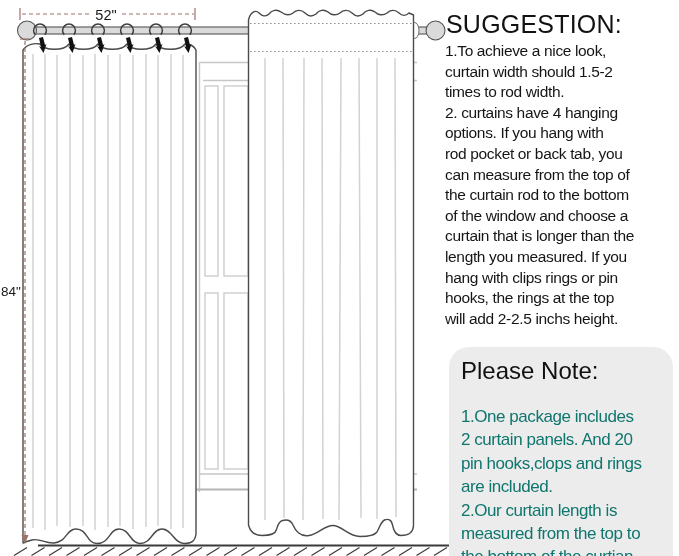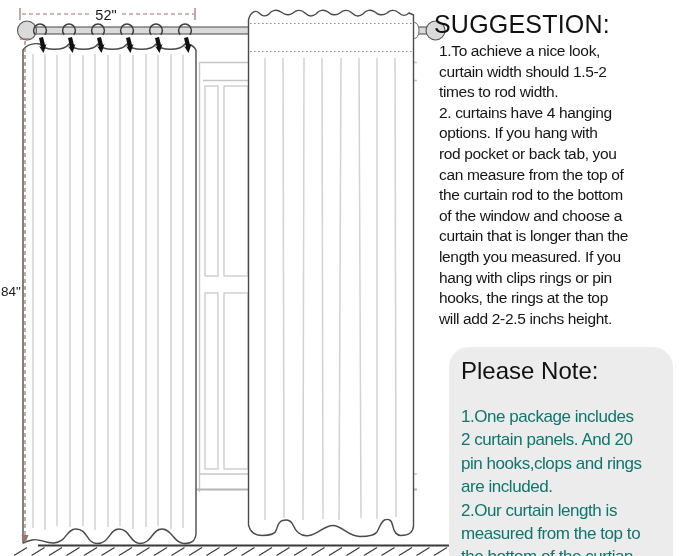--- a/index.html
+++ b/index.html
@@ -1,28 +1,28 @@
 <!DOCTYPE html>
 <html><head>
 <meta charset="utf-8">
 <style>
   html,body{margin:0;padding:0;background:#fff;}
   .stage{
     position:relative;width:679px;height:556px;background:#ffffff;
     overflow:hidden;font-family:"Liberation Sans",sans-serif;color:#161616;
   }
   .diagram{position:absolute;left:0;top:0;}
-  .textcol{position:absolute;left:432px;top:4px;width:226px;}
+  .textcol{position:absolute;left:444px;top:4px;width:226px;}
   .sug-heading{
     font-size:25px;letter-spacing:.2px;color:#111;margin:6px 0 2px 2px;
     font-weight:400;white-space:pre;
   }
   .sug-body{
     font-size:15.5px;line-height:20.6px;letter-spacing:-0.35px;
-    white-space:pre;color:#151515;margin-left:7px;
+    white-space:pre;color:#151515;margin-left:1px;
   }
   .note-box{
     position:absolute;left:449px;top:347px;width:224px;height:230px;
     background:#ececec;border-radius:20px;
   }
   .note-heading{
     font-size:24px;color:#111;margin:10px 0 20px 12px;font-weight:400;white-space:pre;
   }
   .note-body{
     font-size:17px;line-height:23.4px;letter-spacing:-0.45px;

